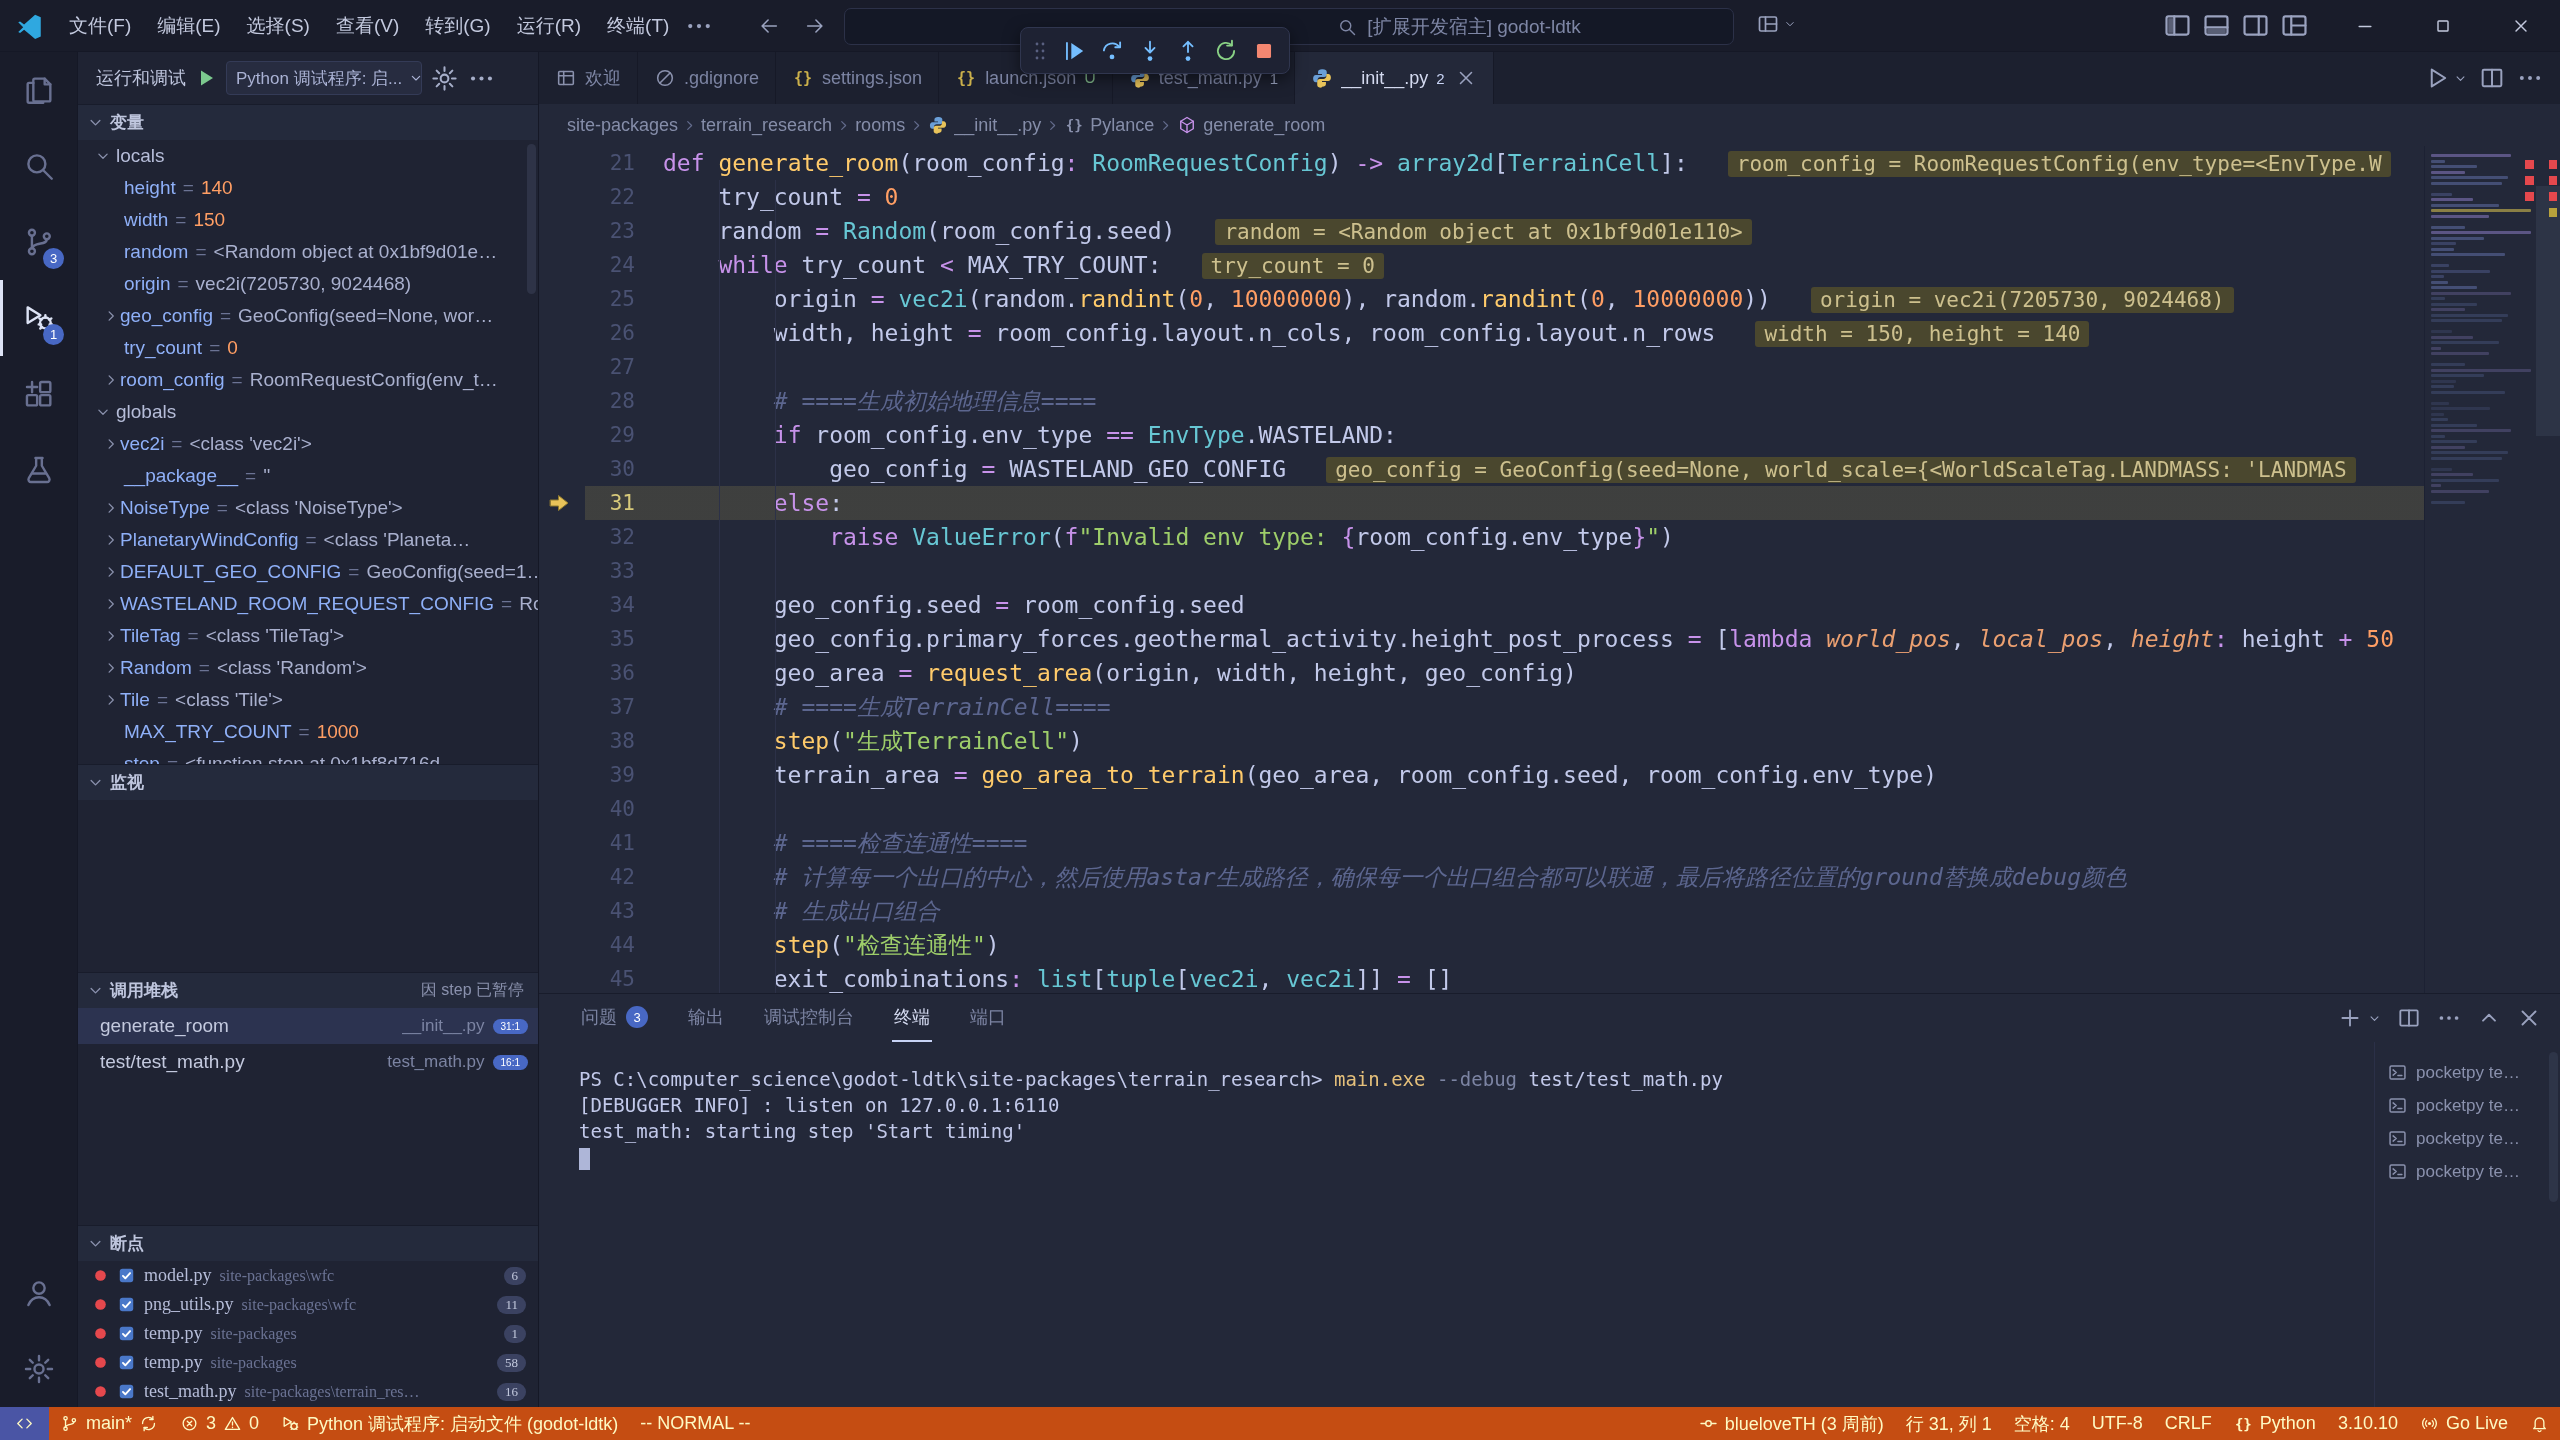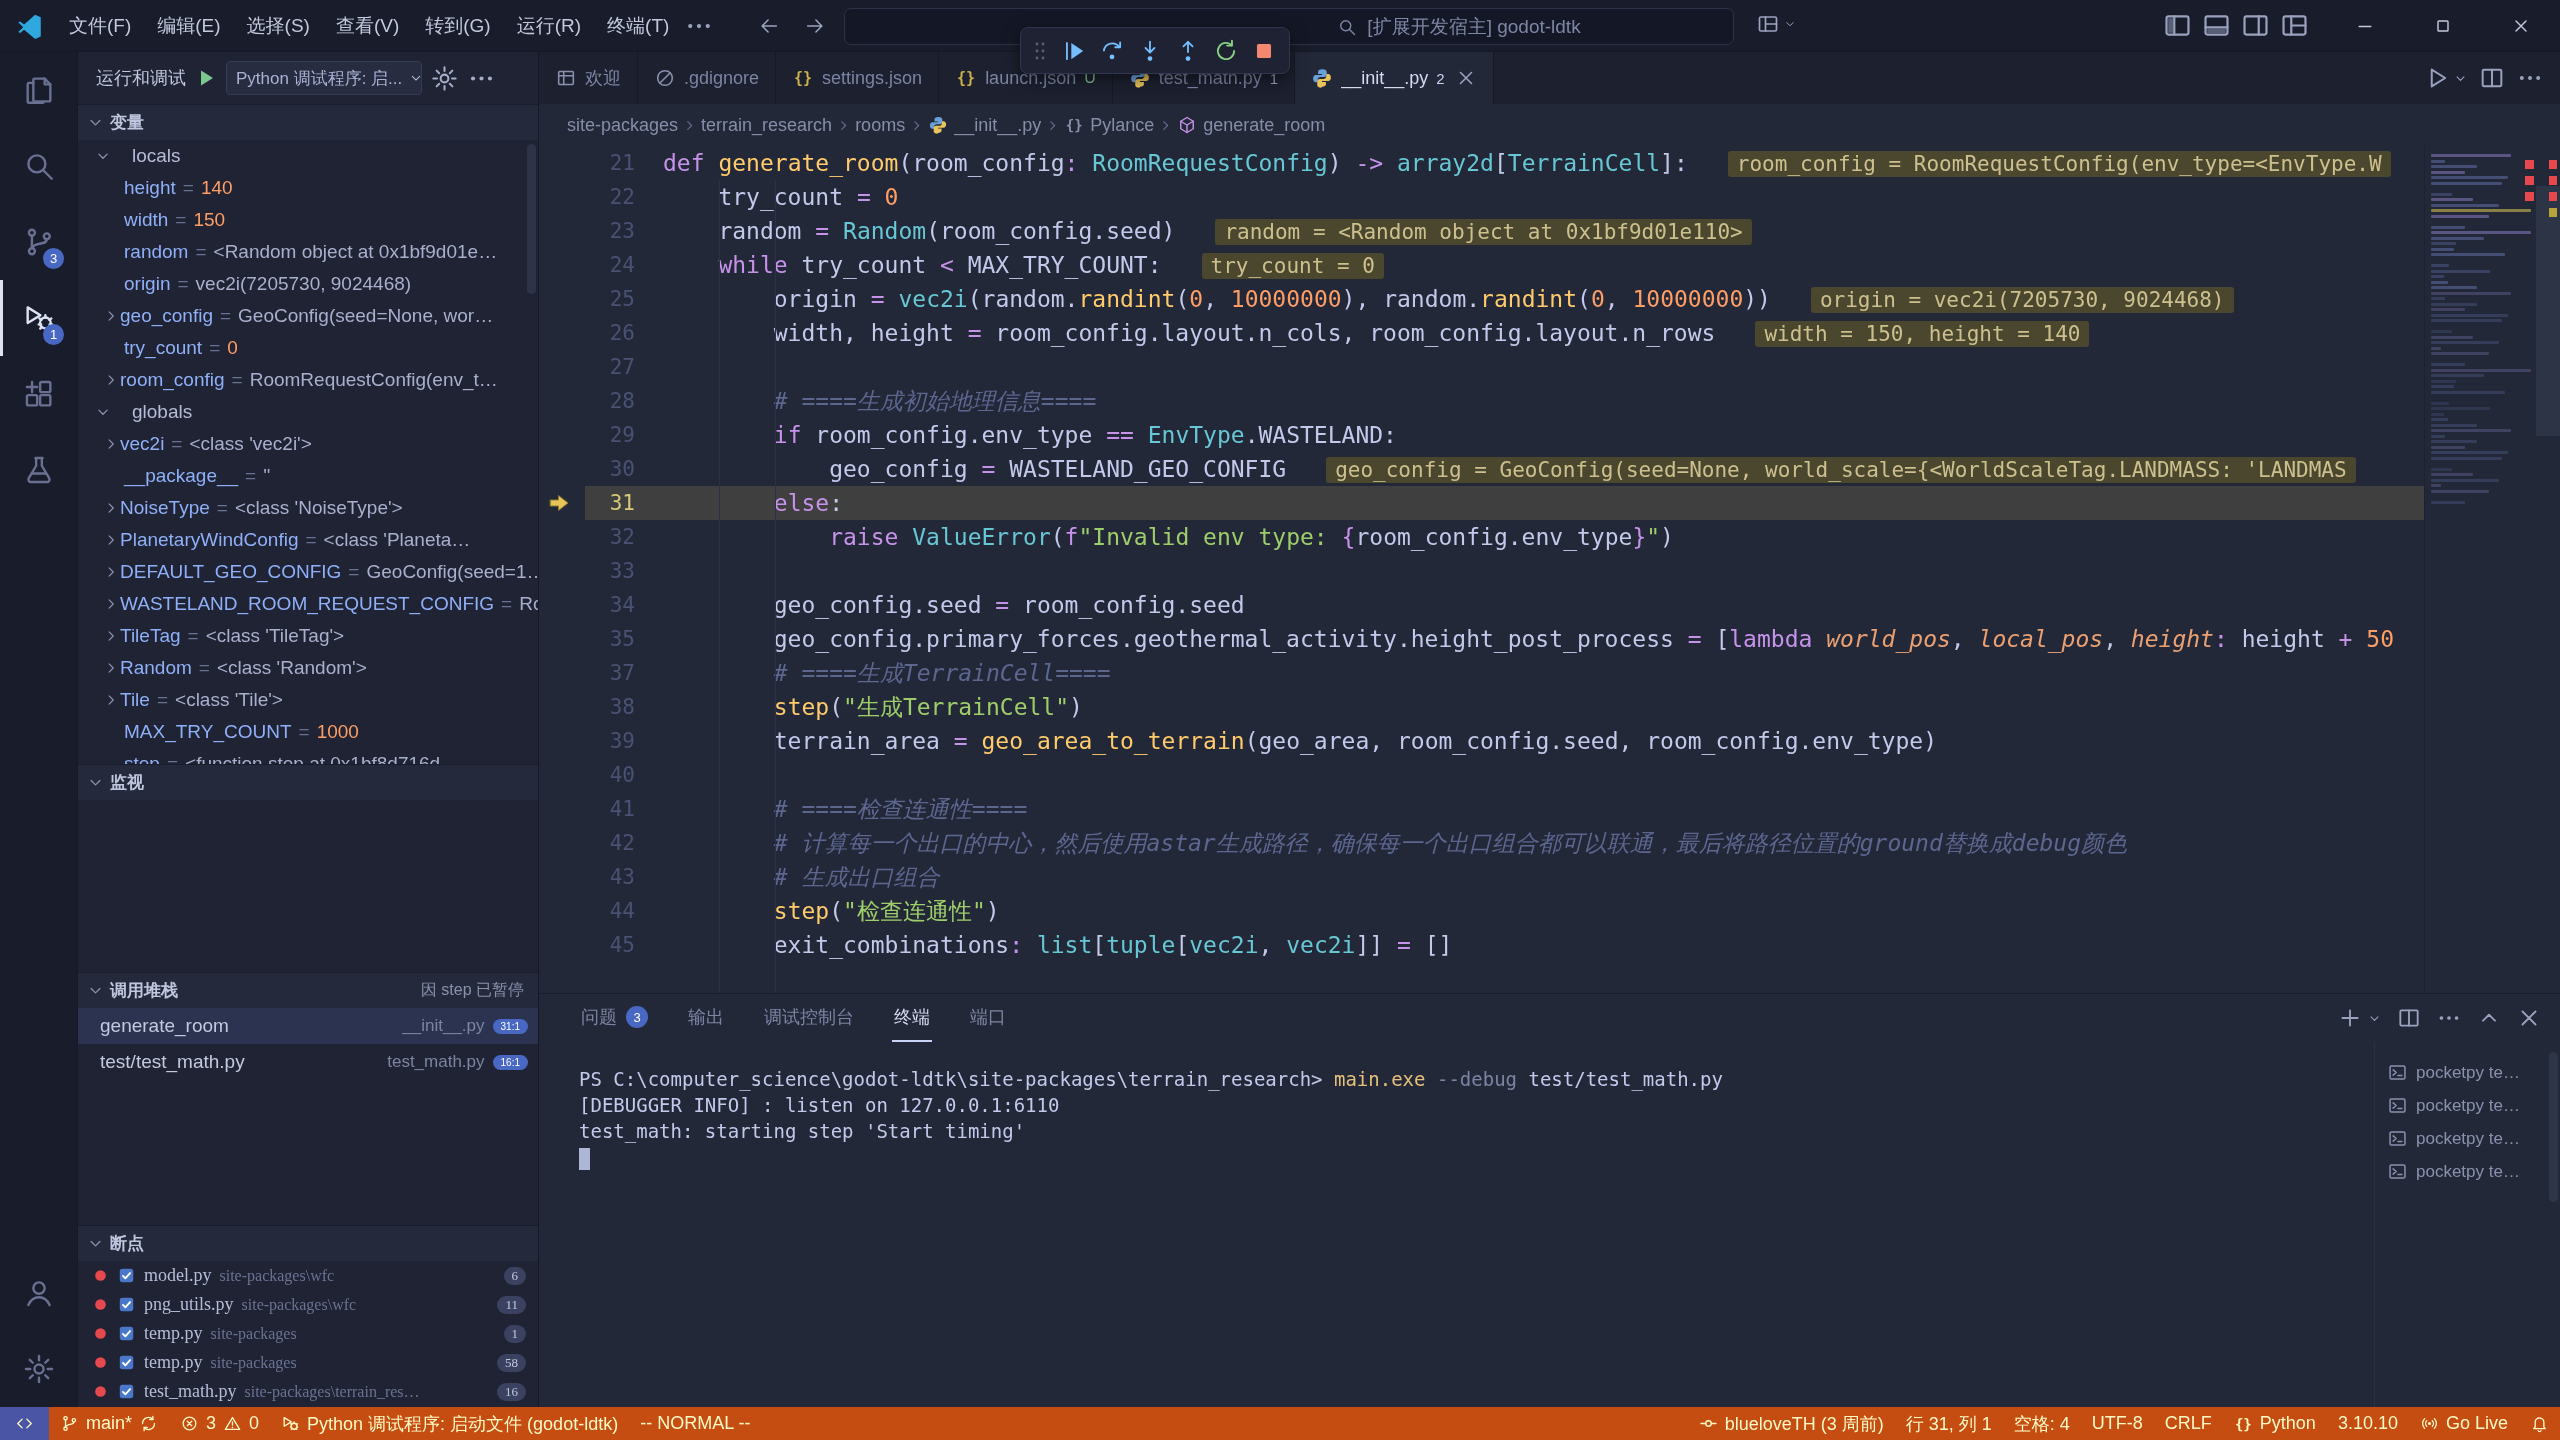--- a/index.html
+++ b/index.html
@@ -64,21 +64,21 @@
   .cfg-select { display:flex; align-items:center; gap:6px; background:#272c40; border:1px solid #343b57; border-radius:4px; height:34px;
     padding:0 9px; font-size:17px; color:#aab2d4; max-width:196px; white-space:nowrap; overflow:hidden; }
   .cfg-chev { width:16px; height:16px; }
   .tool { width:29px; height:29px; color:#a6aec9; }
   .section-header { height:36px; flex:none; display:flex; align-items:center; gap:5px; padding:0 8px; background:#242a3c; border-top:1px solid #181c2b;
     font-size:17px; font-weight:bold; color:#bfc6de; }
   .sh-chev { width:19px; height:19px; color:#8a91ad; }
   .cs-status { margin-left:auto; font-weight:normal; font-size:16px; color:#8a91ad; padding-right:6px; white-space:nowrap; }
 
   .variables-content { height:624px; flex:none; overflow:hidden; position:relative; }
-  .scope-row { height:32px; display:flex; align-items:center; gap:20px; padding-left:16px; font-size:19px; color:#b6bdd9; }
+  .scope-row { height:32px; display:flex; align-items:center; gap:4px; padding-left:16px; font-size:19px; color:#b6bdd9; }
   .var-row { height:32px; display:flex; align-items:center; padding-left:46px; font-size:19px; white-space:nowrap; overflow:hidden; }
   .var-row.expandable { padding-left:24px; }
   .tree-chev { width:18px; height:18px; color:#8a91ad; }
   .var-name { color:#8fb0f8; }
   .var-eq { color:#6b7394; margin:0 7px; }
   .var-val { color:#a9b0ce; }
   .var-val.num { color:#ff9e64; }
   .side-scroll { position:absolute; right:2px; top:4px; width:9px; height:150px; background:#3a4157; opacity:.55; border-radius:5px; }
 
   .watch-content { height:172px; flex:none; }
@@ -919,20 +919,21 @@
             <div class="code-line"><span class="line-num">28</span><span class="line-content"><span class="tk-c">        # ====生成初始地理信息====</span></span></div>
             <div class="code-line"><span class="line-num">29</span><span class="line-content"><span class="tk-v">        </span><span class="tk-k">if </span><span class="tk-v">room_config.env_type </span><span class="tk-o">==</span><span class="tk-v"> </span><span class="tk-t">EnvType</span><span class="tk-v">.WASTELAND:</span></span></div>
             <div class="code-line"><span class="line-num">30</span><span class="line-content"><span class="tk-v">            geo_config </span><span class="tk-o">=</span><span class="tk-v"> WASTELAND_GEO_CONFIG</span></span><span class="inline-value">geo_config = GeoConfig(seed=None, world_scale={&lt;WorldScaleTag.LANDMASS: 'LANDMAS</span></div>
             <div class="code-line current"><span class="line-num">31</span><span class="icon gutter-arrow"><svg viewBox="0 0 24 24">
                   <path d="M3.5 9h8V4.5L21 12l-9.5 7.5V15h-8z" fill="#e8c35a" stroke="#8f7a2e" stroke-width="1"></path>
                 </svg></span><span class="line-content"><span class="tk-v">        </span><span class="tk-k">else</span><span class="tk-v">:</span></span></div>
             <div class="code-line"><span class="line-num">32</span><span class="line-content"><span class="tk-v">            </span><span class="tk-k">raise </span><span class="tk-t">ValueError</span><span class="tk-v">(</span><span class="tk-k">f</span><span class="tk-s">"Invalid env type: </span><span class="tk-o">{</span><span class="tk-v">room_config.env_type</span><span class="tk-o">}</span><span class="tk-s">"</span><span class="tk-v">)</span></span></div>
             <div class="code-line"><span class="line-num">33</span><span class="line-content"></span></div>
             <div class="code-line"><span class="line-num">34</span><span class="line-content"><span class="tk-v">        geo_config.seed </span><span class="tk-o">=</span><span class="tk-v"> room_config.seed</span></span></div>
             <div class="code-line"><span class="line-num">35</span><span class="line-content"><span class="tk-v">        geo_config.primary_forces.geothermal_activity.height_post_process </span><span class="tk-o">=</span><span class="tk-v"> [</span><span class="tk-k">lambda </span><span class="tk-p">world_pos</span><span class="tk-v">, </span><span class="tk-p">local_pos</span><span class="tk-v">, </span><span class="tk-p">height</span><span class="tk-o">:</span><span class="tk-v"> height </span><span class="tk-o">+</span><span class="tk-v"> </span><span class="tk-n">50</span></span></div>
+            <div class="code-line"><span class="line-num">36</span><span class="line-content"><span class="tk-v">        geo_area </span><span class="tk-o">=</span><span class="tk-v"> </span><span class="tk-f">request_area</span><span class="tk-v">(origin, width, height, geo_config)</span></span></div>
             <div class="code-line"><span class="line-num">37</span><span class="line-content"><span class="tk-c">        # ====生成TerrainCell====</span></span></div>
             <div class="code-line"><span class="line-num">38</span><span class="line-content"><span class="tk-v">        </span><span class="tk-f">step</span><span class="tk-v">(</span><span class="tk-s">"生成TerrainCell"</span><span class="tk-v">)</span></span></div>
             <div class="code-line"><span class="line-num">39</span><span class="line-content"><span class="tk-v">        terrain_area </span><span class="tk-o">=</span><span class="tk-v"> </span><span class="tk-f">geo_area_to_terrain</span><span class="tk-v">(geo_area, room_config.seed, room_config.env_type)</span></span></div>
             <div class="code-line"><span class="line-num">40</span><span class="line-content"></span></div>
             <div class="code-line"><span class="line-num">41</span><span class="line-content"><span class="tk-c">        # ====检查连通性====</span></span></div>
             <div class="code-line"><span class="line-num">42</span><span class="line-content"><span class="tk-c">        # 计算每一个出口的中心，然后使用astar生成路径，确保每一个出口组合都可以联通，最后将路径位置的ground替换成debug颜色</span></span></div>
             <div class="code-line"><span class="line-num">43</span><span class="line-content"><span class="tk-c">        # 生成出口组合</span></span></div>
             <div class="code-line"><span class="line-num">44</span><span class="line-content"><span class="tk-v">        </span><span class="tk-f">step</span><span class="tk-v">(</span><span class="tk-s">"检查连通性"</span><span class="tk-v">)</span></span></div>
             <div class="code-line"><span class="line-num">45</span><span class="line-content"><span class="tk-v">        exit_combinations</span><span class="tk-o">:</span><span class="tk-v"> </span><span class="tk-t">list</span><span class="tk-v">[</span><span class="tk-t">tuple</span><span class="tk-v">[</span><span class="tk-t">vec2i</span><span class="tk-v">, </span><span class="tk-t">vec2i</span><span class="tk-v">]] </span><span class="tk-o">=</span><span class="tk-v"> []</span></span></div>
           </div>

